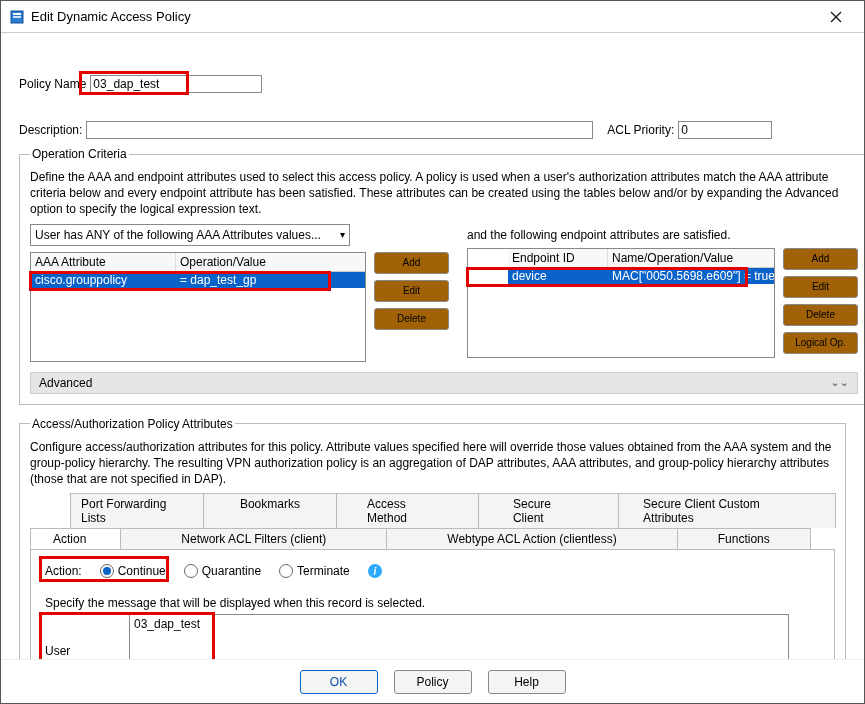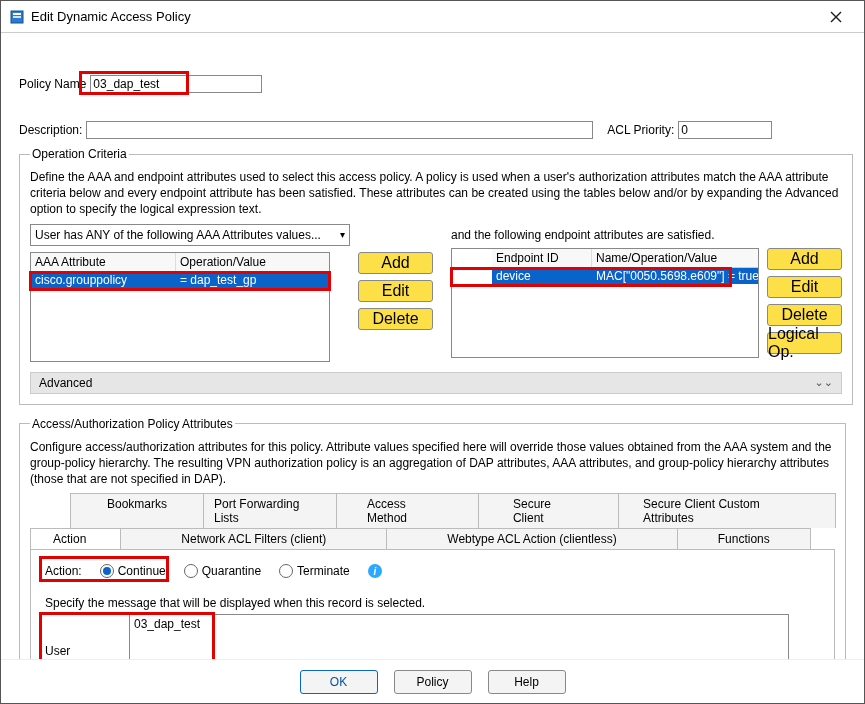--- a/index.html
+++ b/index.html
@@ -17,30 +17,30 @@
   .desc-input { width: 507px; margin-left:4px;}
   .acl-input { width: 94px; margin-left:4px;}
   fieldset.group { border: 1px solid #bbb; margin: 0 0 12px 0; padding: 6px 10px 10px 10px; position:relative;}
   fieldset.group > legend { font-size: 12px; padding: 0 2px; }
   .helptext { font-size: 12px; line-height: 1.35; margin: 2px 0 6px 0; }
   .two-col { display: flex; gap: 18px; align-items: flex-start; }
   .select-main { width: 320px; height: 22px; border:1px solid #888; background:#fff; display:flex; align-items:center; padding:0 4px; justify-content:space-between; cursor:pointer; margin-bottom:6px;}
   .select-main .caret { font-size:10px; }
   .endpoint-label { font-size:12px; padding-top:4px; margin-bottom:6px;}
   .tbl { border:1px solid #888; background:#fff; }
-  .tbl-aaa { width: 300px; height: 110px; }
+  .tbl-aaa { width: 336px; height: 110px; }
   .tbl-endpoint { width: 308px; height: 110px; padding-left: 40px; }
   .tbl-header { display:flex; border-bottom:1px solid #ccc; background:#f8f8f8; }
   .th { padding:2px 4px; font-size:12px; border-right:1px solid #ddd; }
   .th:last-child{border-right:none;}
   .tbl-row { display:flex; }
   .tbl-row.sel { background:#0a63c9; color:#fff; }
   .td { padding:1px 4px; font-size:12px; white-space:nowrap; overflow:hidden;}
   .btn-col { display:flex; flex-direction:column; gap:6px; }
-  .btn { width:75px; height:22px; border:1px solid #888; border-radius:3px; background:#fde047; font-size:16px; cursor:pointer; display:flex; align-items:center; justify-content:center;}
+  .btn { width:75px; height:22px; border:1px solid #888; border-radius:3px; background:#a16207; font-size:10px; cursor:pointer; display:flex; align-items:center; justify-content:center;}
   .advanced-bar { background:#e6e6e6; height:22px; display:flex; align-items:center; justify-content:space-between; padding:0 8px; border:1px solid #ccc; margin-top:10px; cursor:pointer;}
   .chev { font-size:11px; color:#555;}
   .tabs { margin-top:6px; }
   .tabrow { display:flex; }
   .tab { border:1px solid #bbb; border-bottom:none; padding:3px 18px; font-size:12px; background:#f4f4f4; margin-right:-1px; cursor:pointer; }
   .tab.active { background:#fff; }
   .tabrow.secondary .tab { padding:3px 10px; }
   .tab-panel { border:1px solid #bbb; padding:14px 14px 18px 14px; background:#fff; min-height:170px;}
   .radio-row { display:flex; align-items:center; gap:18px; margin-bottom:18px;}
   .radio-opt { display:flex; align-items:center; gap:4px; font-size:12px; cursor:pointer;}
@@ -154,22 +154,22 @@
         <span class="chev">⌄⌄</span>
       </div>
     </fieldset>
 
     <fieldset class="group">
       <legend>Access/Authorization Policy Attributes</legend>
       <div class="helptext">Configure access/authorization attributes for this policy. Attribute values specified here will override those values obtained from the AAA system and the group-policy hierarchy. The resulting VPN authorization policy is an aggregation of DAP attributes, AAA attributes, and group-policy hierarchy attributes (those that are not specified in DAP).</div>
 
       <div class="tabs">
         <div class="tabrow secondary" style="margin-left:40px;">
+          <div class="tab">Port Forwarding Lists</div>
           <div class="tab" style="padding-left:36px;padding-right:36px;">Bookmarks</div>
-          <div class="tab">Port Forwarding Lists</div>
           <div class="tab" style="padding-left:30px;padding-right:30px;">Access Method</div>
           <div class="tab" style="padding-left:34px;padding-right:34px;">Secure Client</div>
           <div class="tab" style="padding-left:24px;padding-right:24px;">Secure Client Custom Attributes</div>
         </div>
         <div class="tabrow">
           <div class="tab active" style="padding-left:22px;padding-right:34px;">Action</div>
           <div class="tab" style="padding-left:60px;padding-right:60px;">Network ACL Filters (client)</div>
           <div class="tab" style="padding-left:60px;padding-right:60px;">Webtype ACL Action (clientless)</div>
           <div class="tab" style="padding-left:40px;padding-right:40px;">Functions</div>
         </div>

